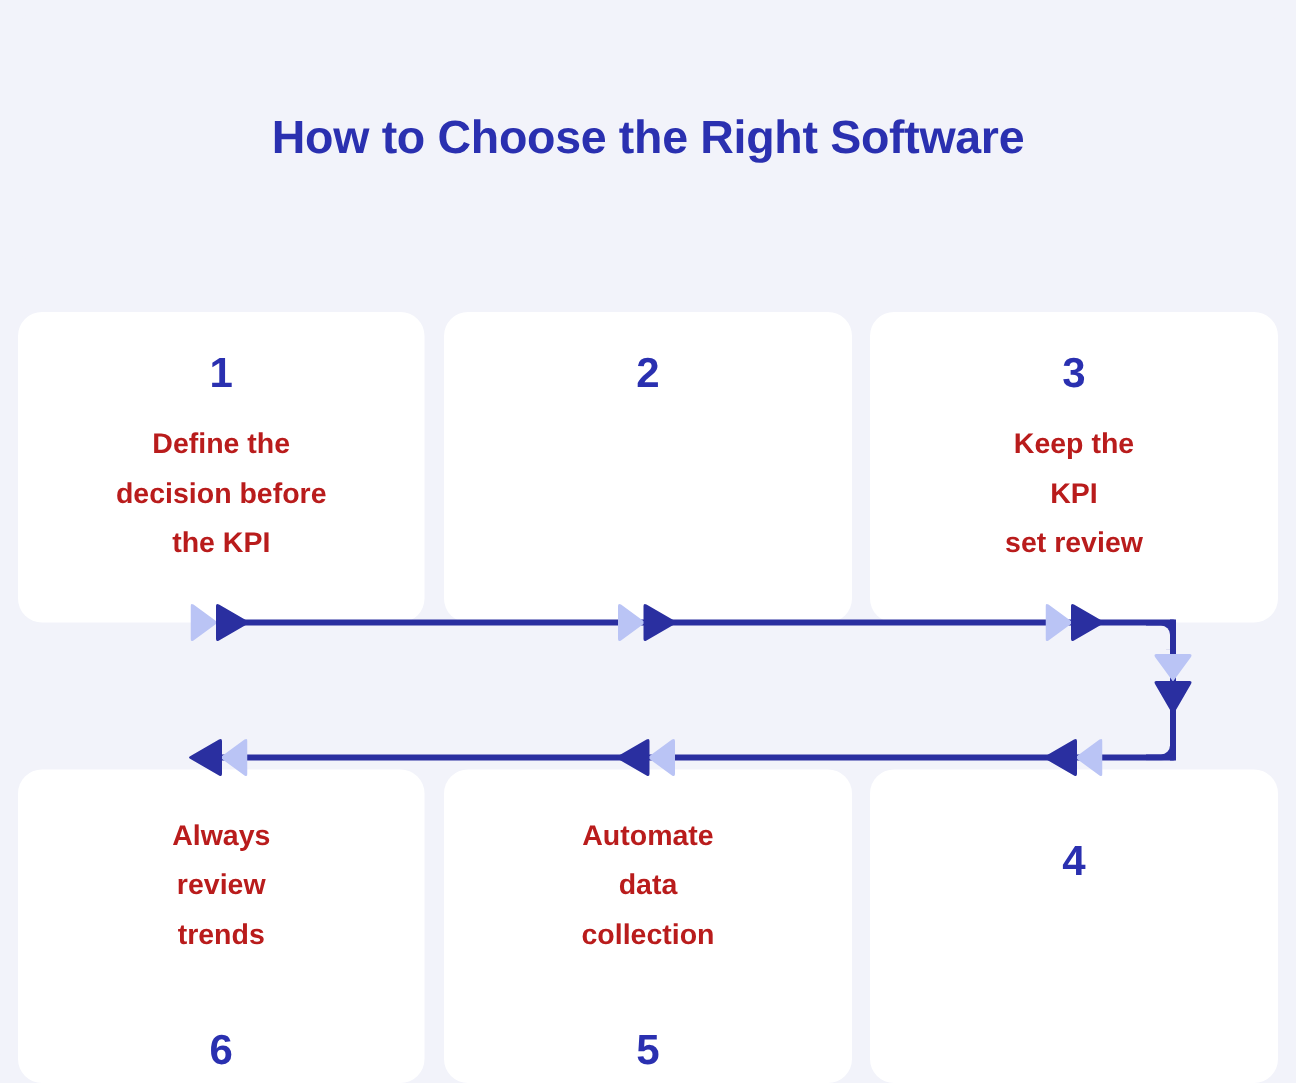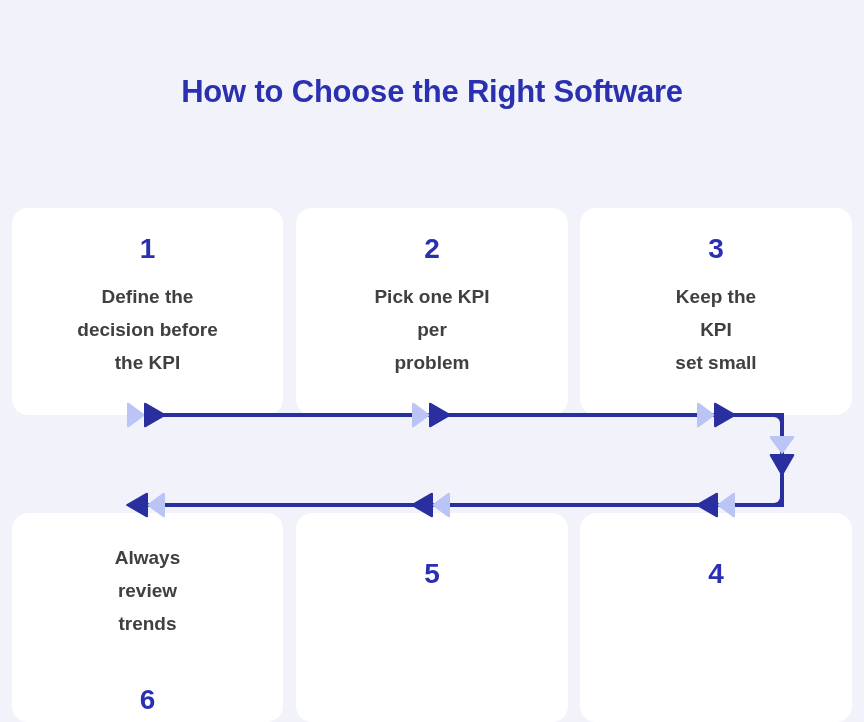--- a/index.html
+++ b/index.html
@@ -79,21 +79,21 @@
   .col-2 { left: 296px; width: 272px; }
   .col-3 { left: 580px; width: 272px; }
 
   .card-num {
     color: #2a30b0;
     font-size: 28px;
     font-weight: bold;
     line-height: 34px;
   }
   .card-text {
-    color: #404040;
+    color: #b91c1c;
     font-size: 19px;
     font-weight: bold;
     line-height: 33px;
     text-align: center;
     white-space: pre-line;
   }
   .card-top .card-num  { margin-bottom: 14px; }
   .card-bottom .card-num { margin-top: 16px; }
 
   
@@ -173,40 +173,40 @@
 
 <div class="card card-top col-1">
   <div class="card-num">1</div>
   <div class="card-text">Define the
 decision before
 the KPI</div>
 </div>
 
 <div class="card card-top col-2">
   <div class="card-num">2</div>
-  <div class="card-text">Pick one KPI
-per
-problem</div>
 </div>
 
 <div class="card card-top col-3">
   <div class="card-num">3</div>
   <div class="card-text">Keep the
 KPI
-set small</div>
+set review</div>
 </div>
 
 <div class="card card-bottom col-1">
   <div class="card-text">Always
 review
 trends</div>
   <div class="card-num">6</div>
 </div>
 
 <div class="card card-bottom col-2">
+  <div class="card-text">Automate
+data
+collection</div>
   <div class="card-num">5</div>
 </div>
 
 <div class="card card-bottom col-3">
   <div class="card-num">4</div>
 </div>
 
 <div class="conn-line" id="line-top"></div>
 <div class="conn-line" id="line-bottom"></div>
 <div class="conn-line" id="line-right"></div>

